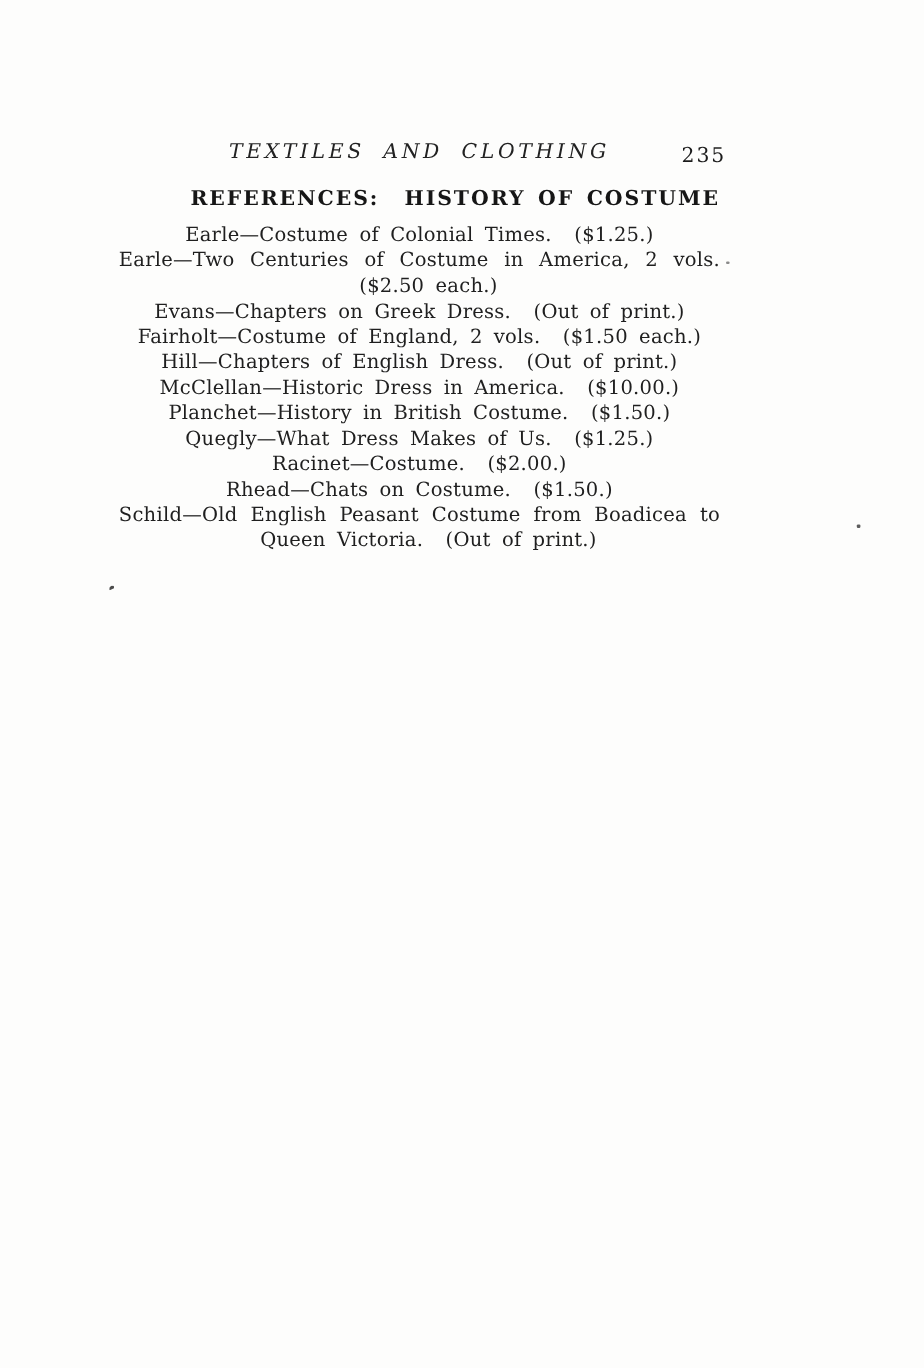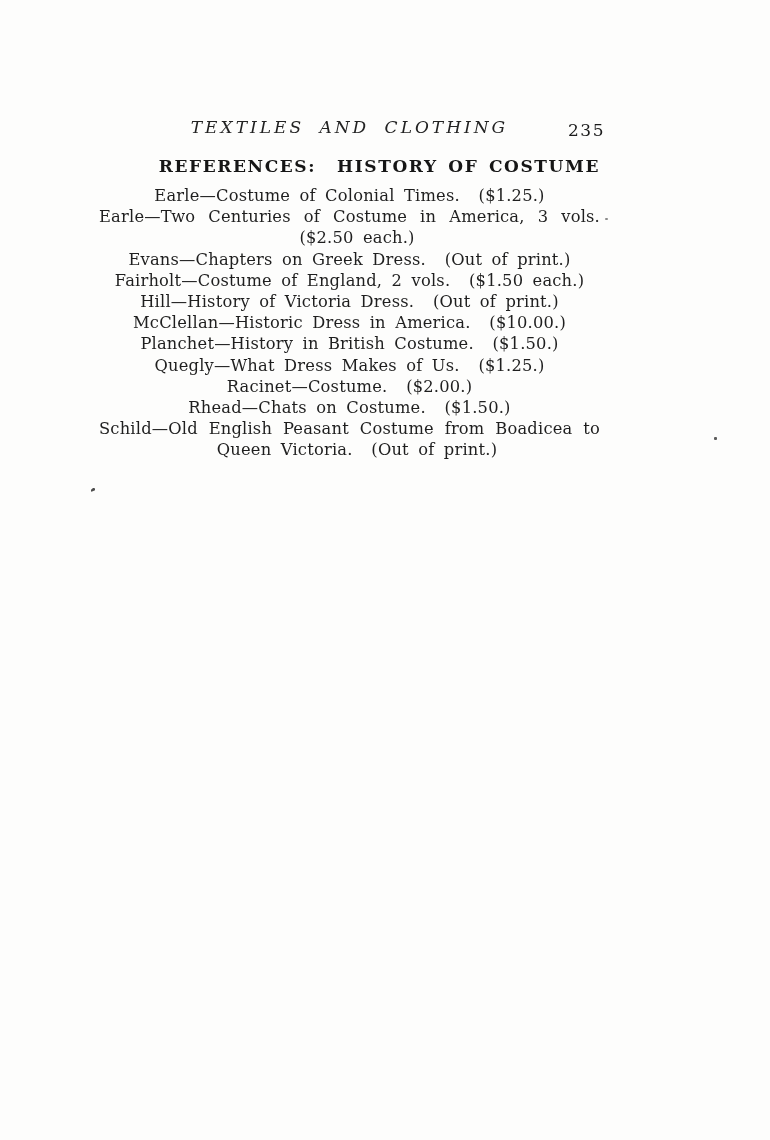--- a/index.html
+++ b/index.html
@@ -91,25 +91,25 @@
 <div class="page">
 
   <div class="running-header">TEXTILES AND CLOTHING</div>
 
   <div class="page-number">235</div>
 
   <div class="section-heading">REFERENCES:  HISTORY OF COSTUME</div>
 
   <div class="ref-list">
     <div class="line">Earle—Costume of Colonial Times.  ($1.25.)</div>
-    <div class="line j">Earle—Two Centuries of Costume in America, 3 vols.</div>
+    <div class="line j">Earle—Two Centuries of Costume in America, 2 vols.</div>
     <div class="line ind">($2.50 each.)</div>
     <div class="line">Evans—Chapters on Greek Dress.  (Out of print.)</div>
     <div class="line">Fairholt—Costume of England, 2 vols.  ($1.50 each.)</div>
-    <div class="line">Hill—History of Victoria Dress.  (Out of print.)</div>
+    <div class="line">Hill—Chapters of English Dress.  (Out of print.)</div>
     <div class="line">McClellan—Historic Dress in America.  ($10.00.)</div>
     <div class="line">Planchet—History in British Costume.  ($1.50.)</div>
     <div class="line">Quegly—What Dress Makes of Us.  ($1.25.)</div>
     <div class="line">Racinet—Costume.  ($2.00.)</div>
     <div class="line">Rhead—Chats on Costume.  ($1.50.)</div>
     <div class="line j">Schild—Old English Peasant Costume from Boadicea to</div>
     <div class="line ind">Queen Victoria.  (Out of print.)</div>
   </div>
 
   <div class="speck speck-a"></div>

